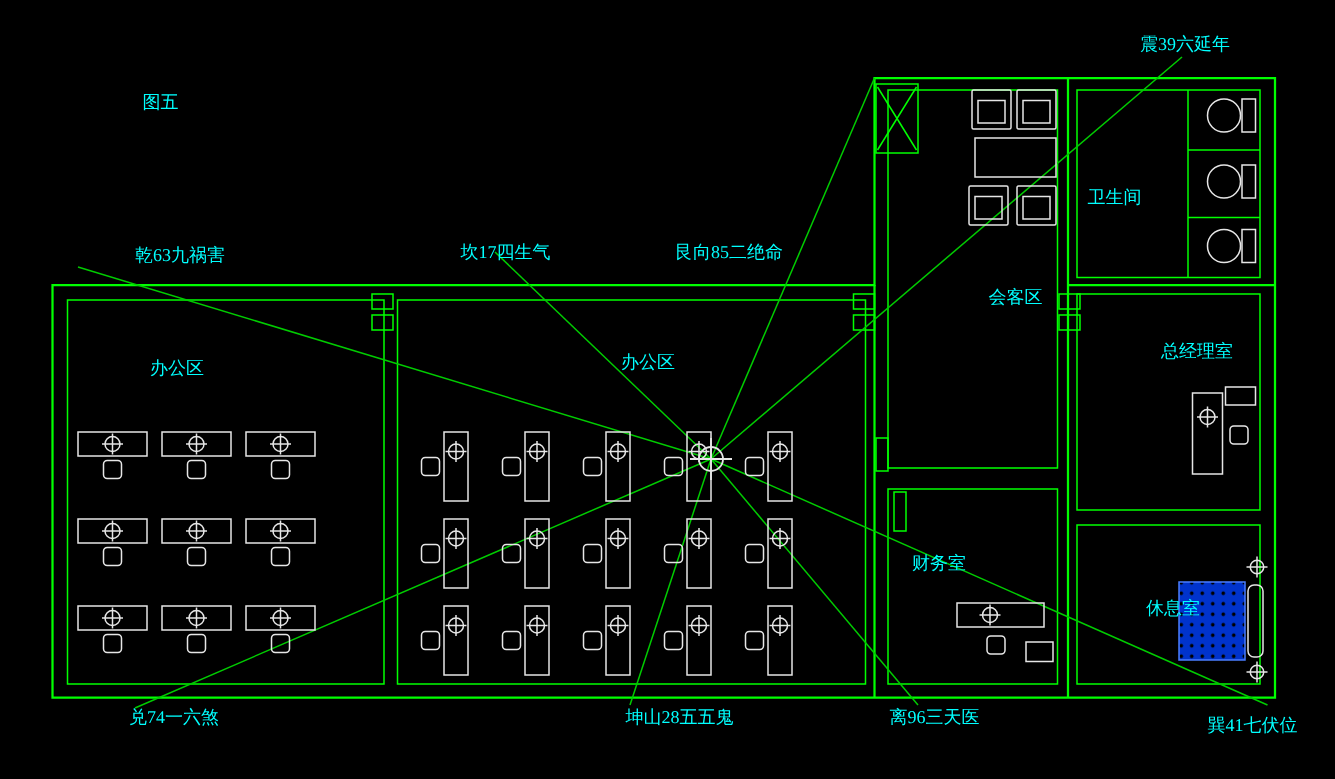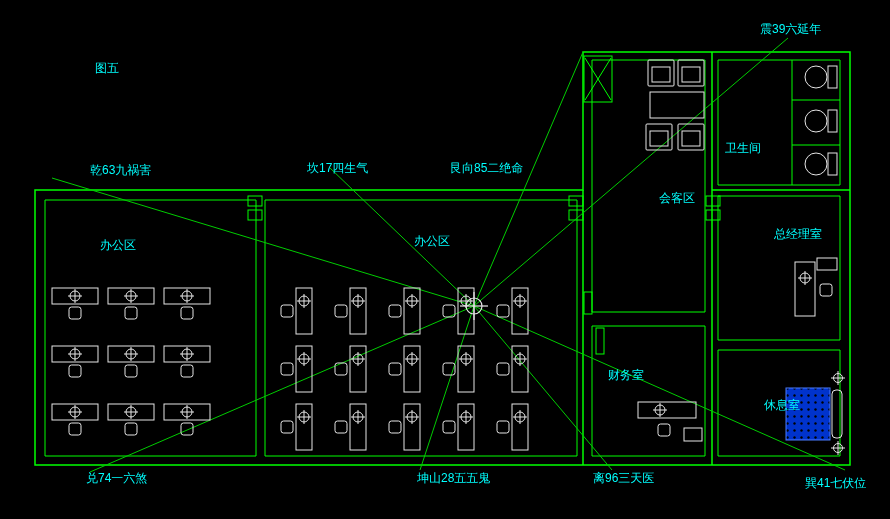--- a/index.html
+++ b/index.html
@@ -10,21 +10,21 @@
     overflow:hidden;
     font-family:"DejaVu Sans",sans-serif;
   }
   #plan-svg{position:absolute;left:0;top:0;}
   .lbl{
     position:absolute;
     color:#00ffff;
     font-size:12px;
     line-height:14px;
     white-space:nowrap;
-    font-family:Liberation Sans, sans-serif;
+    font-family:Liberation Serif, serif;
   }
 </style>
 </head>
 <body>
 
 <div id="canvas">
 
   <svg id="plan-svg" width="890" height="519" viewBox="0 0 890 519">
     <defs>
       <symbol id="deskH" overflow="visible">
@@ -219,18 +219,18 @@
   <div class="lbl" style="left:307px;top:161px">坎17四生气</div>
   <div class="lbl" style="left:450px;top:161px">艮向85二绝命</div>
   <div class="lbl" style="left:86px;top:471px">兑74一六煞</div>
   <div class="lbl" style="left:417px;top:471px">坤山28五五鬼</div>
   <div class="lbl" style="left:593px;top:471px">离96三天医</div>
   <div class="lbl" style="left:805px;top:476px">巽41七伏位</div>
 
   <div class="lbl" style="left:100px;top:238px">办公区</div>
   <div class="lbl" style="left:414px;top:234px">办公区</div>
   <div class="lbl" style="left:659px;top:191px">会客区</div>
-  <div class="lbl" style="left:725px;top:141px">卫生间</div>
+  <div class="lbl" style="left:725px;top:124px">卫生间</div>
   <div class="lbl" style="left:774px;top:227px">总经理室</div>
   <div class="lbl" style="left:608px;top:368px">财务室</div>
   <div class="lbl" style="left:764px;top:398px">休息室</div>
 
 </div>
 
 </body></html>

